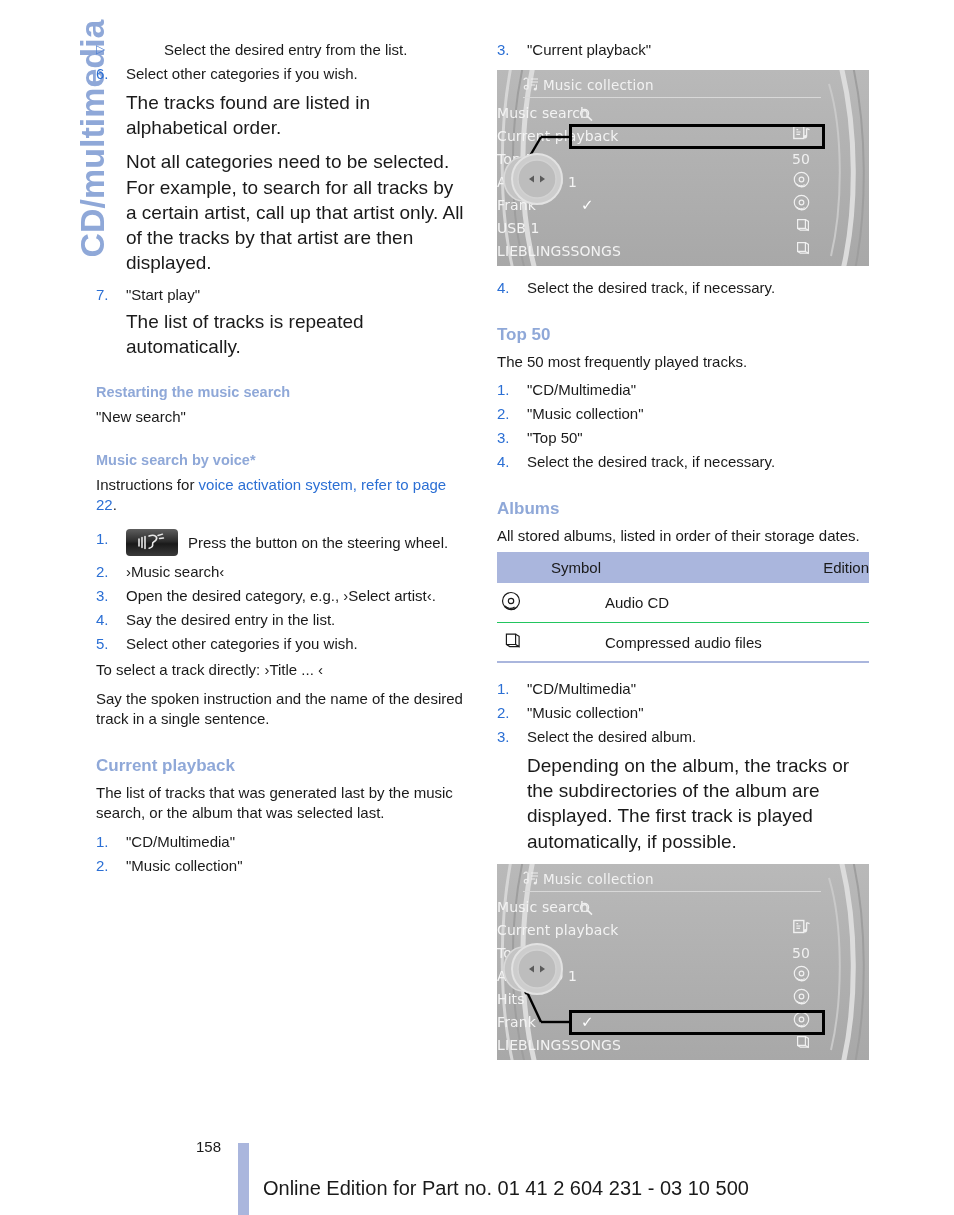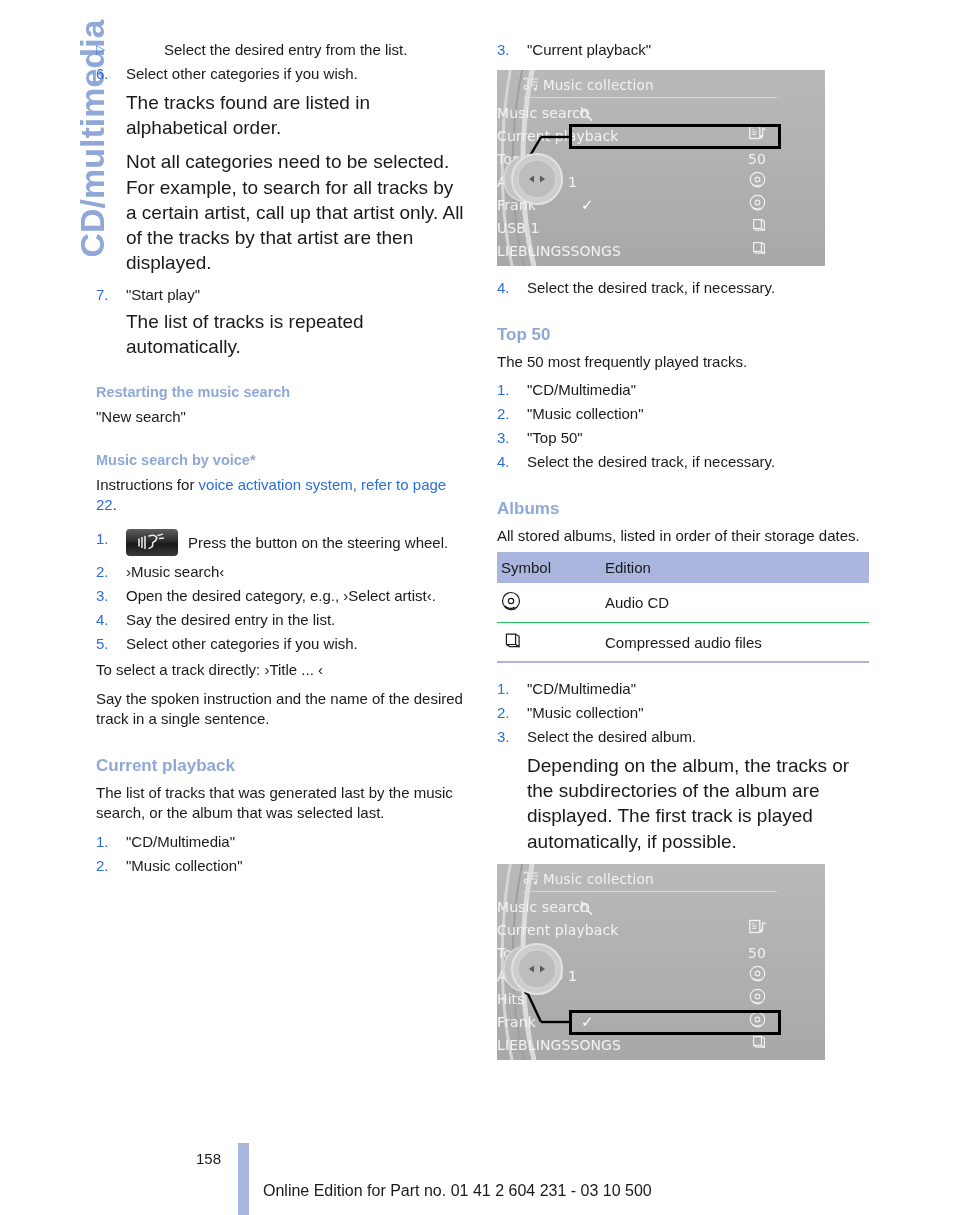--- a/index.html
+++ b/index.html
@@ -112,36 +112,36 @@
   table.fmt {
     width: 100%;
     border-collapse: collapse;
     margin: 6px 0 14px 0;
     font-size: 15px;
   }
   table.fmt th {
     background: #aab6dd;
     color: #1a1a1a;
     font-weight: normal;
-    text-align: left;
+    text-align: right;
     padding: 7px 0 7px 4px;
     font-size: 15px;
   }
   table.fmt th.c1, table.fmt td.c1 { width: 104px; }
   table.fmt td {
     padding: 8px 0 8px 4px;
     border-bottom: 1px solid #22c55e;
     vertical-align: middle;
   }
   table.fmt tr.last td { border-bottom: 2px solid #aab6dd; margin-left: 28px; }
 
   
   .idrive {
     position: relative;
-    width: 328px;
+    width: 372px;
     height: 196px;
     margin: 10px 0 12px 0;
     background: linear-gradient(180deg,#b9b9b9 0%, #b2b2b2 40%, #a8a8a8 100%);
     overflow: hidden;
     font-family: "DejaVu Sans", sans-serif;
   }
   .idrive .bezel { position: absolute; inset: 0; pointer-events: none; }
   .idrive .title {
     position: absolute;
     left: 46px; top: 7px;
@@ -181,34 +181,34 @@
     height: 25px;
     pointer-events: none;
   }
   .idrive .knob { position: absolute; left: 2px; }
   .idrive .leader { position: absolute; left: 0; top: 0; }
 
   
   .footer { position: absolute; left: 0; bottom: 0; width: 954px; height: 90px; }
   .pagenum {
     position: absolute;
-    left: 196px; bottom: 48px;
+    left: 196px; bottom: 60px;
     font-size: 15px;
     color: #1a1a1a;
   }
   .footbar {
     position: absolute;
     left: 238px; bottom: 0px;
     width: 11px; height: 72px;
     background: #aab6dd;
   }
   .footline {
     position: absolute;
     left: 263px; bottom: 15px;
-    font-size: 16px;
+    font-size: 20px;
     color: #1a1a1a;
   }
 </style>
 </head>
 <body>
 
 <div class="page">
 
   <div class="chapter-tab">
     <span>CD/multimedia</span>

